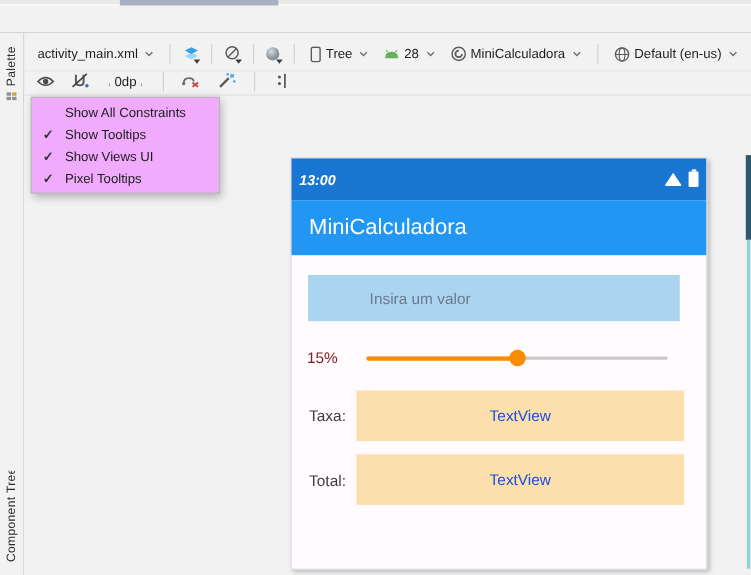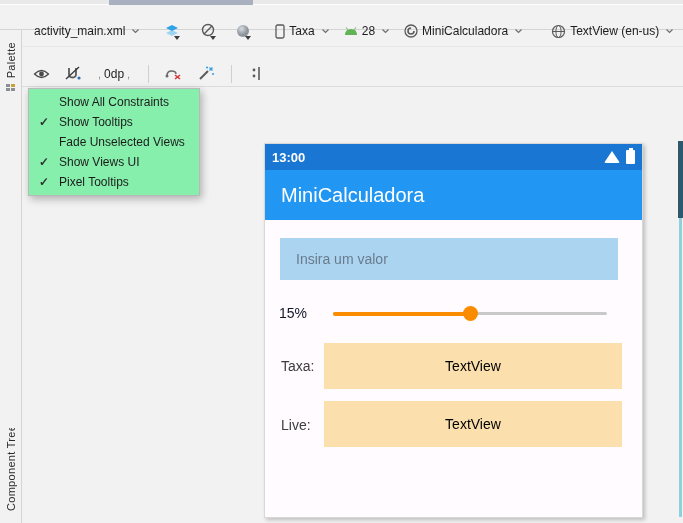--- a/index.html
+++ b/index.html
@@ -28,79 +28,79 @@
                   display:flex; flex-direction:column; align-items:center; gap:6px; }
   .ctree-wrap { position:absolute; top:398px; left:0; width:22px; height:95px;
                 overflow:hidden; display:flex; justify-content:center; }
   .ctree-wrap .vlabel { position:relative; top:-12px; }
   .palette-icon { width:11px; height:10px; display:grid;
                   grid-template-columns:4px 4px; grid-template-rows:3px 3px; gap:1px; }
   .palette-icon span { background:#8a8f94; }
   .palette-icon span:nth-child(2){ background:#c9a23d; }
 
   
-  .toolbar1 { position:absolute; left:22px; top:16px; width:661px; height:31px;
+  .toolbar1 { position:absolute; left:22px; top:34px; width:661px; height:31px;
               display:flex; align-items:center; gap:6px; padding:0 8px;
               border-bottom:1px solid #e7e7e7; font-size:12px; }
   .toolbar2 { position:absolute; left:22px; top:61px; width:661px; height:26px;
               display:flex; align-items:center; gap:10px; padding:0 8px;
               border-bottom:1px solid #dcdcdc; font-size:12px; }
   .tb-btn { display:flex; align-items:center; gap:4px; padding:3px 4px;
             border-radius:3px; cursor:default; white-space:nowrap; }
   .tb-sep { width:1px; height:18px; background:#cfcfcf; margin:0 4px; }
   .icon-btn { position:relative; width:22px; height:20px; display:flex;
               align-items:center; justify-content:center; }
   .drop-tick { position:absolute; right:0px; bottom:1px; width:0; height:0;
                border-left:3px solid transparent; border-right:3px solid transparent;
                border-top:4px solid #3c3c3c; }
   .chev { margin-left:2px; display:inline-flex; }
   .margin-comma { color:#8a8a8a; font-size:11px; }
 
   
   .menu { position:absolute; left:28px; top:88px; width:172px; z-index:50;
-          background:#86efac; border:1px solid #b9b9b9;
+          background:#f0abfc; border:1px solid #b9b9b9;
           box-shadow:2px 3px 8px rgba(0,0,0,.28); padding:3px 0; }
   .menu-item { display:flex; align-items:center; height:20px; font-size:12px;
                color:#1c1c1c; padding-right:10px; }
   .menu-check { width:30px; text-align:center; font-size:12px; color:#333;
                 font-weight:bold; }
   
   .design { position:absolute; left:22px; top:87px; width:661px; height:436px;
             background:#f2f2f2; }
 
   .phone { position:absolute; left:242px; top:56px; width:379px; height:375px;
            background:#fffbfe; box-shadow:2px 2px 4px rgba(0,0,0,.22);
            border:1px solid #d8d8d8; }
-  .statusbar { height:26px; display:flex; align-items:center;
-               padding:0 7px; color:#fff; font-size:13px; font-weight:bold; }
+  .statusbar { height:38px; display:flex; align-items:center;
+               padding:0 7px; color:#fff; font-size:13px; font-weight:bold;font-style:italic; }
   .statusbar .grow { flex:1; }
   .wifi { width:0; height:0; border-left:8px solid transparent;
           border-right:8px solid transparent; border-bottom:12px solid #fff;
           border-radius:2px; margin-right:6px; }
   .battery { position:relative; width:9px; height:14px; background:#fff;
              border-radius:1px; }
   .battery:before { content:""; position:absolute; top:-2px; left:2.5px;
                     width:4px; height:2px; background:#fff; }
   .appbar { height:50px; display:flex; align-items:center; padding:0 16px;
             color:#fff; font-size:20px; }
   .screen-body { position:relative; height:299px; }
 
   .edittext { position:absolute; left:15px; top:18px; width:338px; height:42px;
               display:flex; align-items:center; padding:0 16px; font-size:14px; }
-  .slider-label { position:absolute; left:14px; top:85px; font-size:14px; color:#0f172a; }
+  .slider-label { position:absolute; left:14px; top:85px; font-size:14px; color:#7f1d1d; }
   .slider { position:absolute; left:68px; top:85px; width:274px; height:16px; }
   .slider-track { position:absolute; left:0; top:7px; width:100%; height:3px;
                   background:#c9c9c9; border-radius:2px; }
   .slider-fill { position:absolute; left:0; top:6.5px; height:4px; border-radius:2px; }
   .slider-thumb { position:absolute; top:1px; width:15px; height:15px;
                   border-radius:50%; margin-left:-7px; }
   .row-label { position:absolute; left:16px; font-size:14px; color:#3d3d3d; }
   .value-box { position:absolute; left:59px; width:298px; height:46px;
                display:flex; align-items:center; justify-content:center;
-               font-size:14px; color:#000000; }
+               font-size:14px; color:#1d4ed8; }
 
   
   .bp-dark { position:absolute; right:0; top:54px; width:5px; height:77px; background:#2e586b; }
   .bp-light { position:absolute; right:1px; top:131px; width:3px; height:299px; background:#8fd0df; }
 
   svg { display:block; }
   .lbl { white-space:nowrap; }
 </style>
 </head>
 <body>
@@ -162,21 +162,21 @@
         </defs>
       <circle cx="7" cy="7" r="6" fill="url(#g1)"></circle>
     </svg>
     <span class="drop-tick"></span>
   </div>
   <div class="tb-sep"></div>
   <div class="tb-btn">
     <svg width="10" height="15">
       <rect x="1" y="1" width="8" height="13" rx="1.5" stroke="#5a5a5a" stroke-width="1.3" fill="none"></rect>
     </svg>
-    <span class="lbl">Taxa</span>
+    <span class="lbl">Tree</span>
     <span class="chev">
       <svg width="9" height="6">
           <path d="M1.5 1.5 L4.5 4.5 L7.5 1.5" stroke="#6e6e6e" stroke-width="1.2" fill="none"></path>
         </svg>
       </span>
   </div>
   <div class="tb-btn">
     <svg width="14" height="9">
       <path d="M1 8 Q1 2 7 2 Q13 2 13 8 Z" fill="#62b356"></path>
       <line x1="3.5" y1="2.5" x2="2.2" y2="0.4" stroke="#62b356" stroke-width="1"></line>
@@ -201,21 +201,21 @@
         </svg>
       </span>
   </div>
   <div class="tb-sep"></div>
   <div class="tb-btn">
     <svg width="15" height="15">
       <circle cx="7.5" cy="7.5" r="6" stroke="#5a5a5a" stroke-width="1.2" fill="none"></circle>
       <ellipse cx="7.5" cy="7.5" rx="2.6" ry="6" stroke="#5a5a5a" stroke-width="1" fill="none"></ellipse>
       <line x1="1.5" y1="7.5" x2="13.5" y2="7.5" stroke="#5a5a5a" stroke-width="1"></line>
     </svg>
-    <span class="lbl">TextView (en-us)</span>
+    <span class="lbl">Default (en-us)</span>
     <span class="chev">
       <svg width="9" height="6">
           <path d="M1.5 1.5 L4.5 4.5 L7.5 1.5" stroke="#6e6e6e" stroke-width="1.2" fill="none"></path>
         </svg>
       </span>
   </div>
 </div>
 
 <div class="toolbar2">
   <div class="icon-btn">
@@ -267,24 +267,20 @@
 <div class="menu" id="menu">
     <div class="menu-item">
       <span class="menu-check"></span>
       <span>Show All Constraints</span>
     </div>
     <div class="menu-item">
       <span class="menu-check">✓</span>
       <span>Show Tooltips</span>
     </div>
     <div class="menu-item">
-      <span class="menu-check"></span>
-      <span>Fade Unselected Views</span>
-    </div>
-    <div class="menu-item">
       <span class="menu-check">✓</span>
       <span>Show Views UI</span>
     </div>
     <div class="menu-item">
       <span class="menu-check">✓</span>
       <span>Pixel Tooltips</span>
     </div>
   </div>
 
 <div class="design">
@@ -294,32 +290,32 @@
       <span>13:00</span>
       <span class="grow"></span>
       <span class="wifi"></span>
       <span class="battery"></span>
     </div>
     <div class="appbar" style="background: rgb(33, 150, 243);">
       <span>MiniCalculadora</span>
     </div>
     <div class="screen-body">
       <div class="edittext" style="background: rgb(171, 212, 240);">
-        <span style="color: rgb(106, 123, 141);">Insira um valor</span>
+        <span style="color: rgb(106, 123, 141); margin-left: 40px;">Insira um valor</span>
       </div>
       <div class="slider-label">15%</div>
       <div class="slider">
         <div class="slider-track"></div>
         <div class="slider-fill" id="sliderFill" style="background: rgb(251, 140, 0); width: 50%;"></div>
         <div class="slider-thumb" id="sliderThumb" style="background: rgb(251, 140, 0); left: 50%;"></div>
       </div>
       <div id="rows">
           <div class="row-label" style="top: 138px;">Taxa:</div>
           <div class="value-box" style="top: 123px; background: rgb(251, 223, 173);">TextView</div>
-          <div class="row-label" style="top: 197px;">Live:</div>
+          <div class="row-label" style="top: 197px;">Total:</div>
           <div class="value-box" style="top: 181px; background: rgb(251, 223, 173);">TextView</div>
         </div>
     </div>
   </div>
 
   <div class="bp-dark"></div>
   <div class="bp-light"></div>
 </div>
 
 </body></html>

